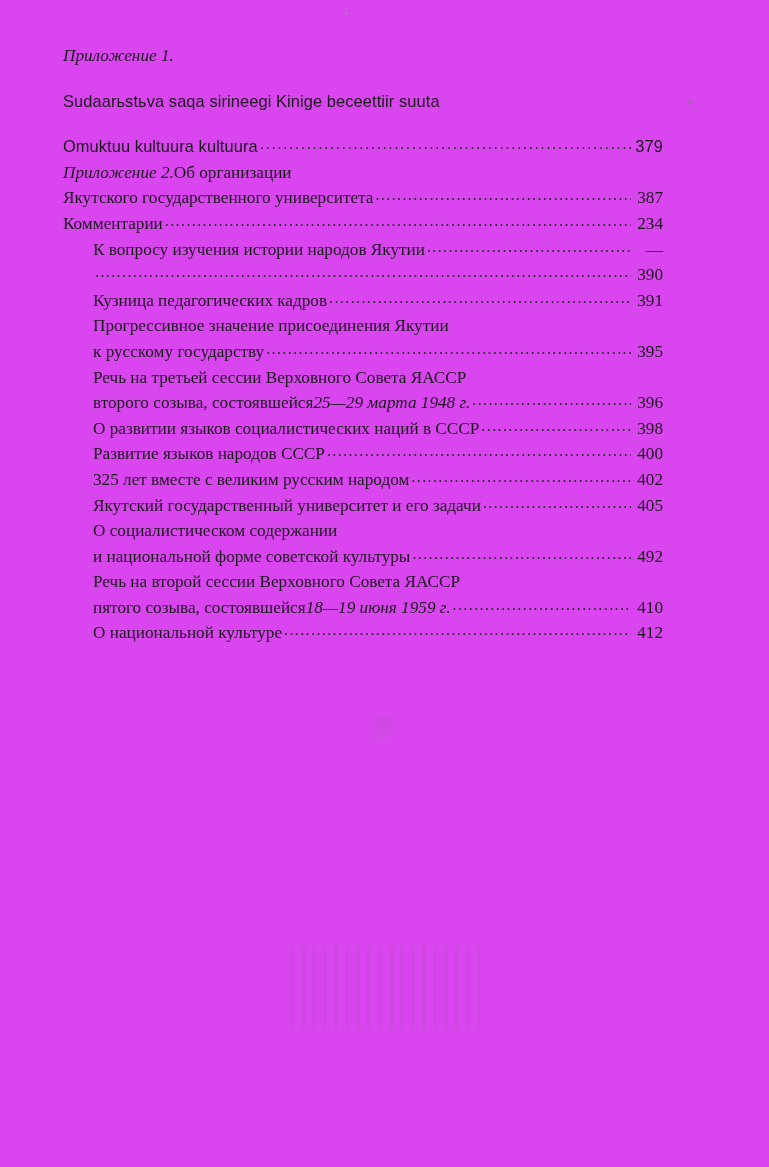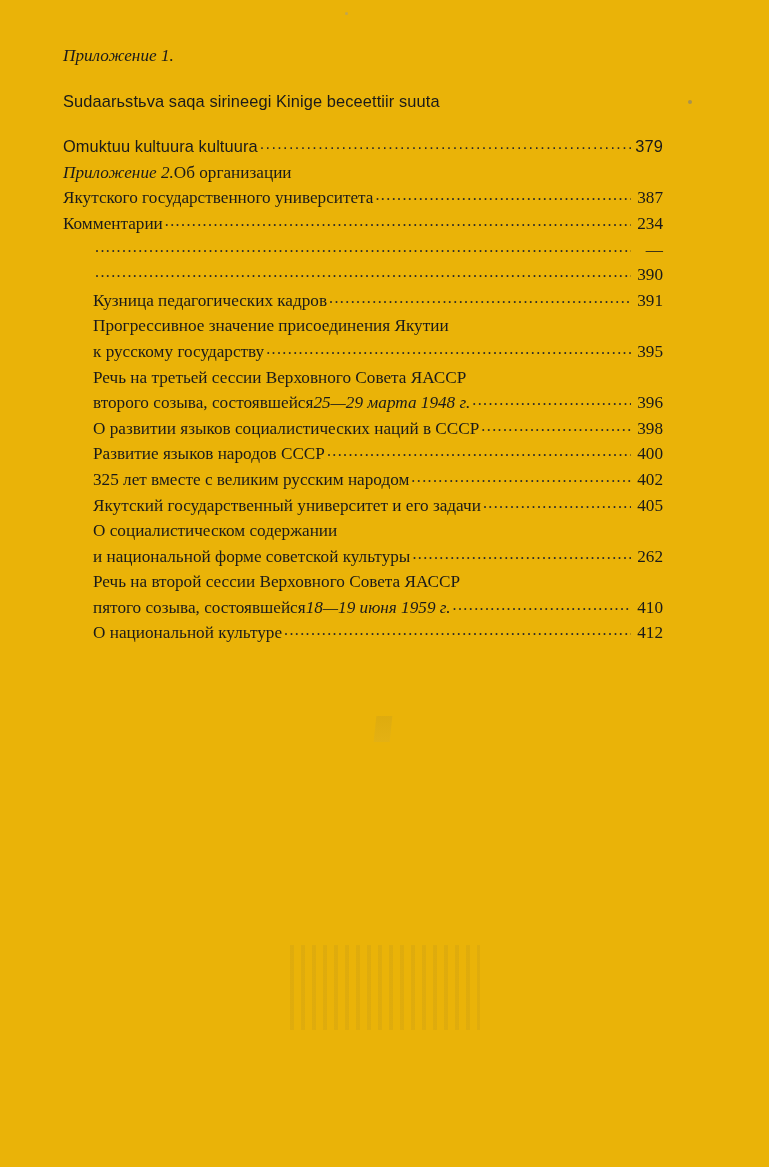--- a/index.html
+++ b/index.html
@@ -11,21 +11,21 @@
     width: 769px;
     height: 1167px;
     position: relative;
     font-family: "Liberation Serif", serif;
     color: #1a1a1a;
     overflow: hidden;
   }
   .page {
     position: absolute;
     inset: 0;
-    background: #eab308;
+    background: #d946ef;
   }
   .content {
     position: absolute;
     left: 63px;
     top: 43px;
     width: 600px;
   }
   .toc-line {
     display: flex;
     align-items: baseline;
@@ -158,20 +158,21 @@
       <span class="page-num">387</span>
     </div>
 
     <div class="toc-line bold">
       <span class="label">Комментарии</span>
       <span class="dots">........................................................................................................................................................</span>
       <span class="page-num">234</span>
     </div>
 
     <div class="toc-line indent">
+      <span class="label">К вопросу изучения истории народов Якутии</span>
       <span class="dots">........................................................................................................................................................</span>
       <span class="page-num">—</span>
     </div>
 
     <div class="toc-line indent">
       <span class="dots">........................................................................................................................................................</span>
       <span class="page-num">390</span>
     </div>
 
     <div class="toc-line indent">
@@ -222,21 +223,21 @@
       <span class="dots">........................................................................................................................................................</span>
       <span class="page-num">405</span>
     </div>
 
     <div class="toc-line indent nodots">
       <span class="label">О социалистическом содержании</span>
     </div>
     <div class="toc-line indent">
       <span class="label">и национальной форме советской культуры</span>
       <span class="dots">........................................................................................................................................................</span>
-      <span class="page-num">262</span>
+      <span class="page-num">492</span>
     </div>
 
     <div class="toc-line indent nodots">
       <span class="label">Речь на второй сессии Верховного Совета ЯАССР</span>
     </div>
     <div class="toc-line indent">
       <span class="label">пятого созыва, состоявшейся </span>
       <span class="label seg-italic">18—19 июня 1959 г.</span>
       <span class="dots">........................................................................................................................................................</span>
       <span class="page-num">410</span>

